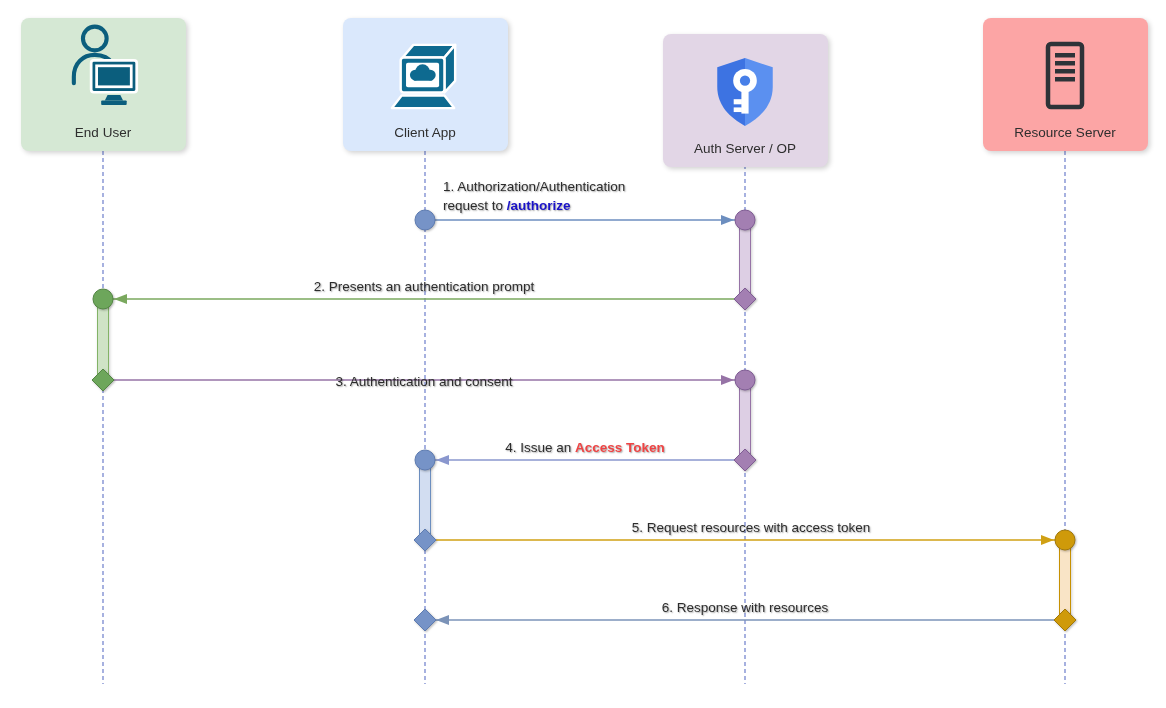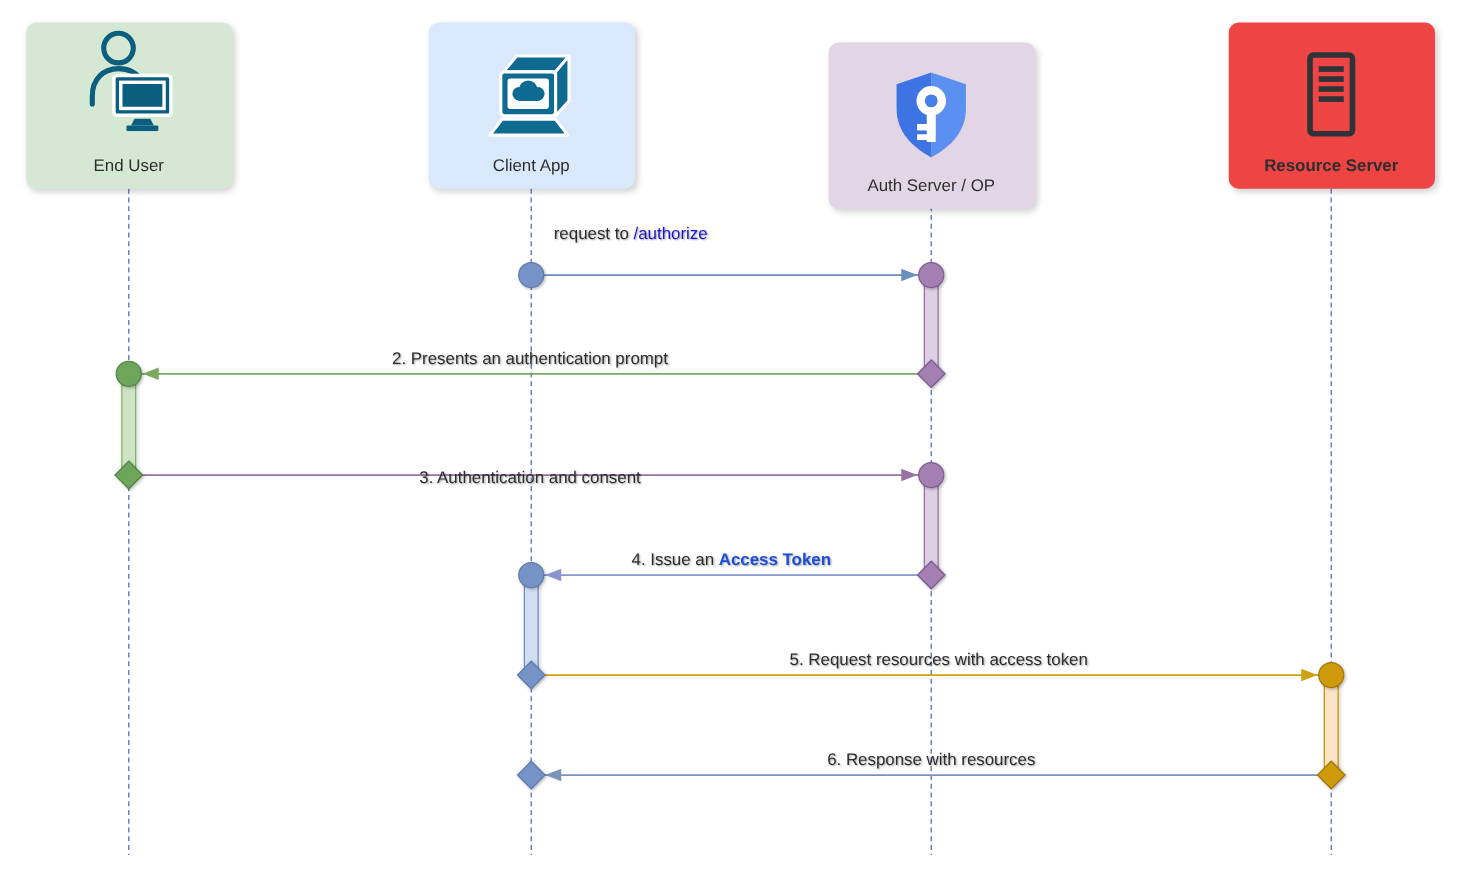--- a/index.html
+++ b/index.html
@@ -106,47 +106,48 @@
             <path d="M32 3 L5 12 V31 C5 49 17 61 32 69 Z" fill="#3d73e2"></path>
             <circle cx="32" cy="25" r="11.5" fill="#ffffff"></circle>
             <circle cx="32" cy="25" r="5" fill="#477fe8"></circle>
             <rect x="28.5" y="34" width="7" height="23" fill="#ffffff"></rect>
             <rect x="21" y="43" width="8" height="5" fill="#ffffff"></rect>
             <rect x="21" y="51" width="8" height="4.5" fill="#ffffff"></rect>
           </svg>
         </div>
     <div class="alabel">Auth Server / OP</div>
   </div>
-      <div class="actor" style="left: 982.5px; top: 18px; background: #ef4444; font-weight: bold;">
+      <div class="actor" style="left: 982.5px; top: 18px; background: #fca5a5;">
     <div class="icon">
           <svg width="64" height="72" viewBox="0 0 64 72">
             <rect x="15" y="4" width="34" height="63" rx="3" fill="none" stroke="#2e3338" stroke-width="4.5"></rect>
             <g fill="#2e3338">
               <rect x="22" y="13" width="20" height="4.5"></rect>
               <rect x="22" y="21" width="20" height="4.5"></rect>
               <rect x="22" y="29" width="20" height="4.5"></rect>
               <rect x="22" y="37" width="20" height="4.5"></rect>
             </g>
           </svg>
         </div>
     <div class="alabel">Resource Server</div>
   </div>
     </div>
   <div id="labels">
       <div class="msg-label" style="top: 177px; left: 443px;">
-        <div><span>request to </span><span style="font-weight: normal; color: rgb(26, 18, 200);">/authorize</span></div>
+        <div><span>1. Authorization/Authentication</span></div>
+        <div><span>request to </span><span style="font-weight: bold; color: rgb(26, 18, 200);">/authorize</span></div>
       </div>
       <div class="msg-label center" style="top: 277px; left: 424px; text-align: right;">
         <div><span>2. Presents an authentication prompt</span></div>
       </div>
       <div class="msg-label center" style="top: 372px; left: 424px;">
         <div><span>3. Authentication and consent</span></div>
       </div>
       <div class="msg-label center" style="top: 438px; left: 585px;">
-        <div><span>4. Issue an </span><span style="font-weight: bold; color: #1d4ed8;">Access Token</span></div>
+        <div><span>4. Issue an </span><span style="font-weight: bold; color: #ef4444;">Access Token</span></div>
       </div>
       <div class="msg-label center" style="top: 518px; left: 751px;">
         <div><span>5. Request resources with access token</span></div>
       </div>
       <div class="msg-label center" style="top: 598px; left: 745px;">
         <div><span>6. Response with resources</span></div>
       </div>
     </div>
 </div>
 

